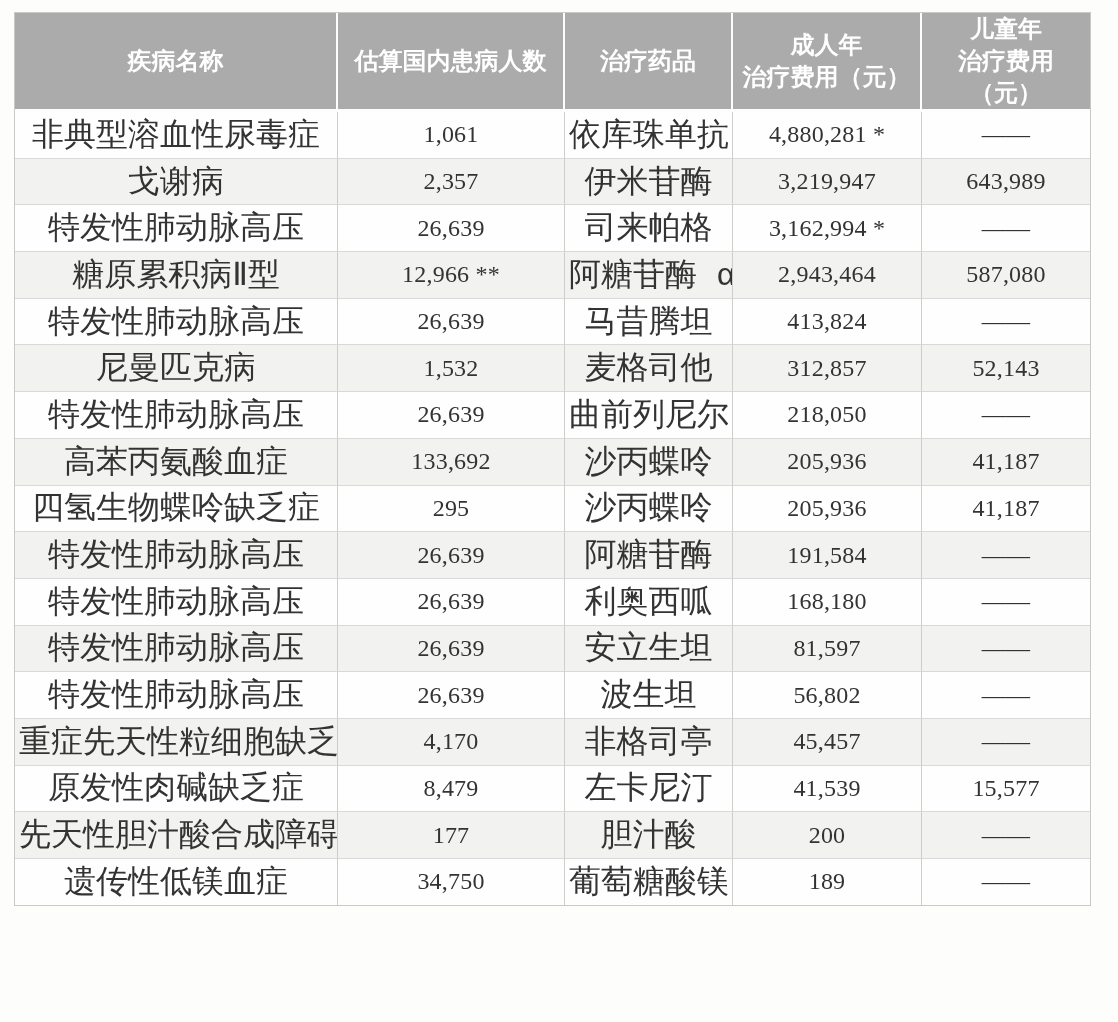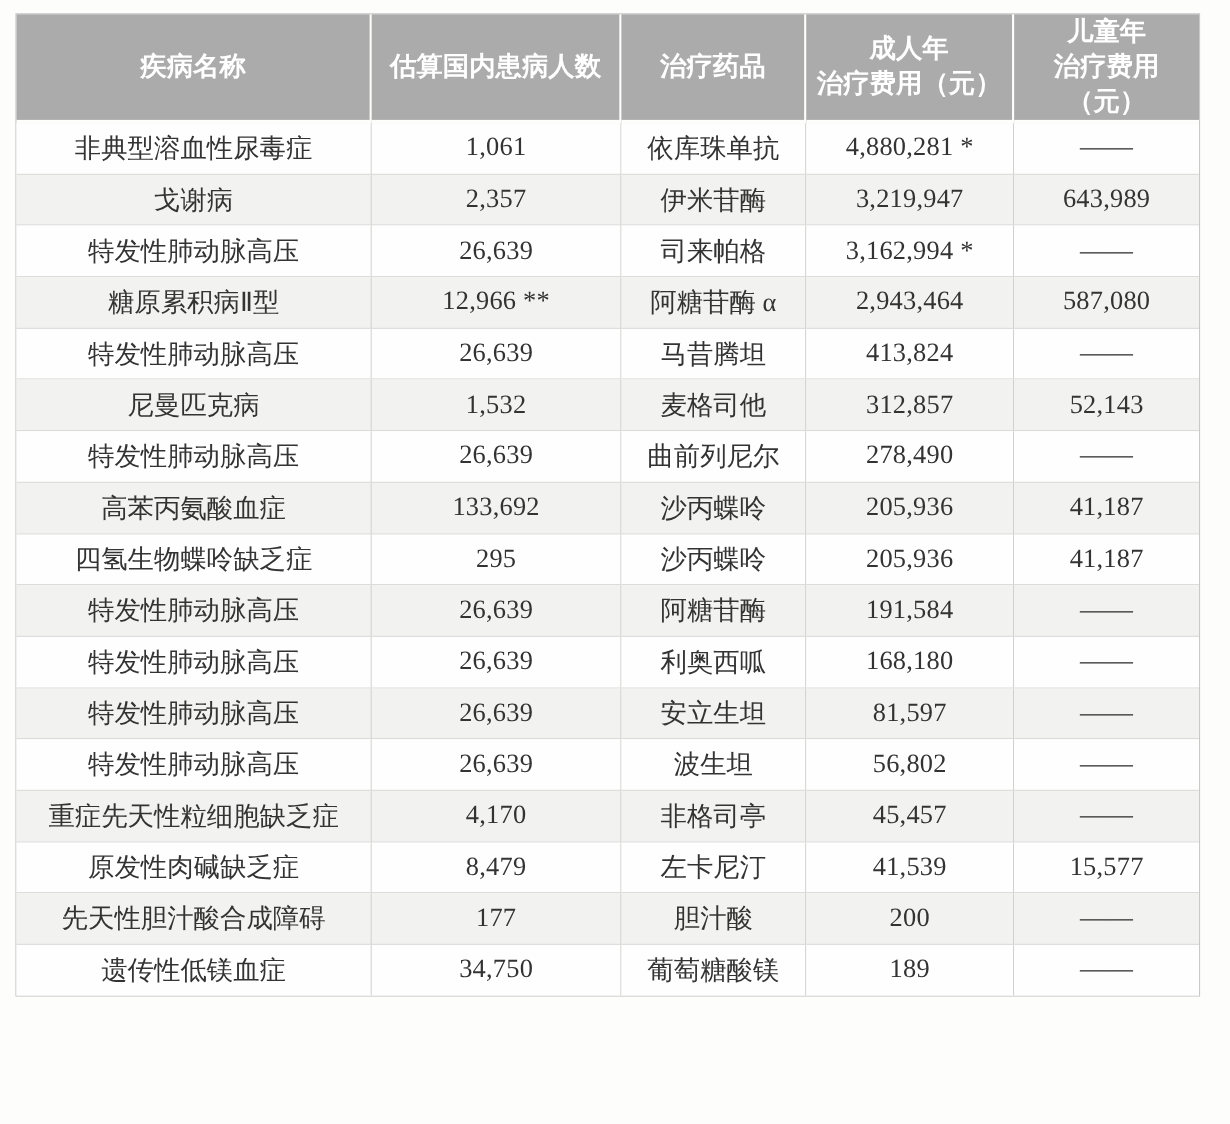--- a/index.html
+++ b/index.html
@@ -56,22 +56,22 @@
     overflow: hidden;
     white-space: nowrap;
   }
   td:last-child { border-right: none; }
   tr:last-child td { border-bottom: none; margin-top: 37px; }
 
   tbody tr:nth-child(odd)  td { background: #fefefe; }
   tbody tr:nth-child(even) td { background: #f2f2f0; }
 
   td.cjk {
-    font-family: Liberation Serif, serif;
-    font-size: 24px;
+    font-family: Liberation Mono, monospace;
+    font-size: 32px;
   }
   td.num {
     font-family: "Liberation Serif", "DejaVu Serif", serif;
     font-size: 24px;
     letter-spacing: 0.2px;
   }
 </style>
 </head>
 <body>
 
@@ -145,21 +145,21 @@
         <td class="cjk">尼曼匹克病</td>
         <td class="num">1,532</td>
         <td class="cjk">麦格司他</td>
         <td class="num">312,857</td>
         <td class="num">52,143</td>
       </tr>
       <tr>
         <td class="cjk">特发性肺动脉高压</td>
         <td class="num">26,639</td>
         <td class="cjk">曲前列尼尔</td>
-        <td class="num">278,490</td>
+        <td class="num">218,050</td>
         <td class="num">——</td>
       </tr>
       <tr>
         <td class="cjk">高苯丙氨酸血症</td>
         <td class="num">133,692</td>
         <td class="cjk">沙丙蝶呤</td>
         <td class="num">205,936</td>
         <td class="num">41,187</td>
       </tr>
       <tr>

